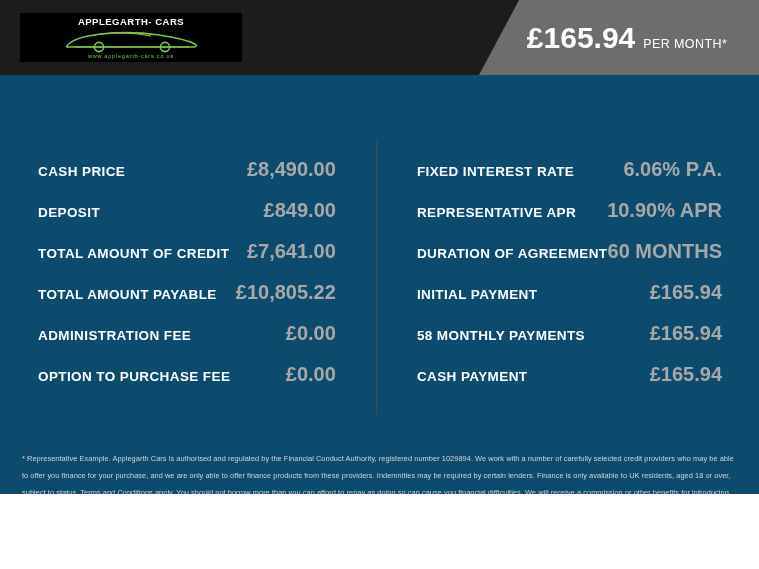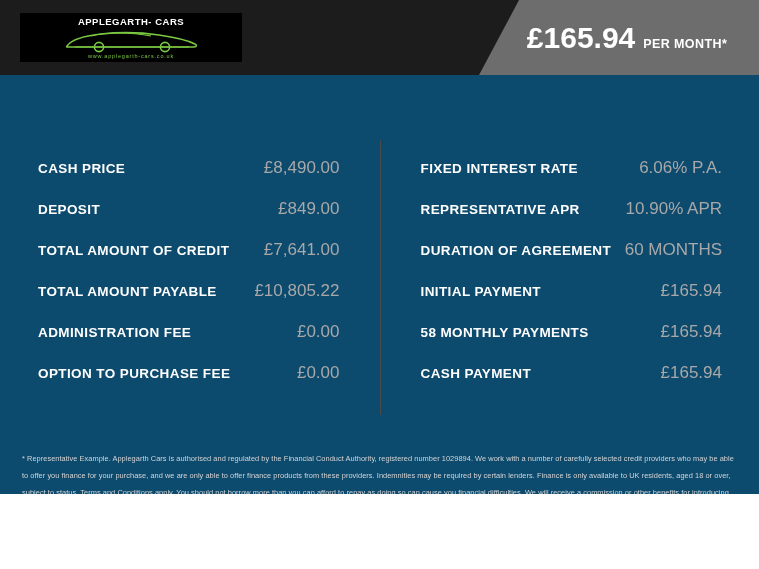--- a/index.html
+++ b/index.html
@@ -47,21 +47,21 @@
   }
   .price {
     color: #ffffff;
     font-size: 30px;
     font-weight: bold;
     letter-spacing: 0px;
   }
   .per-month {
     color: #ffffff;
     font-size: 12.5px;
-    font-weight: bold;
+    font-weight: normal;
     letter-spacing: 0.4px;
   }
 
   
   .logo-box {
     position: absolute;
     left: 20px;
     top: 13px;
     width: 222px;
     height: 49px;
@@ -136,22 +136,22 @@
   }
   .row .label {
     color: #ffffff;
     font-size: 13.5px;
     font-weight: bold;
     letter-spacing: 0.4px;
     white-space: nowrap;
   }
   .row .value {
     color: #a8a8a8;
-    font-size: 17px;
-    font-weight: normal;
+    font-size: 20px;
+    font-weight: bold;
     white-space: nowrap;
   }
 
   
   .footer {
     position: absolute;
     left: 22px;
     right: 22px;
     top: 450px;
     color: #d5d5d5;

